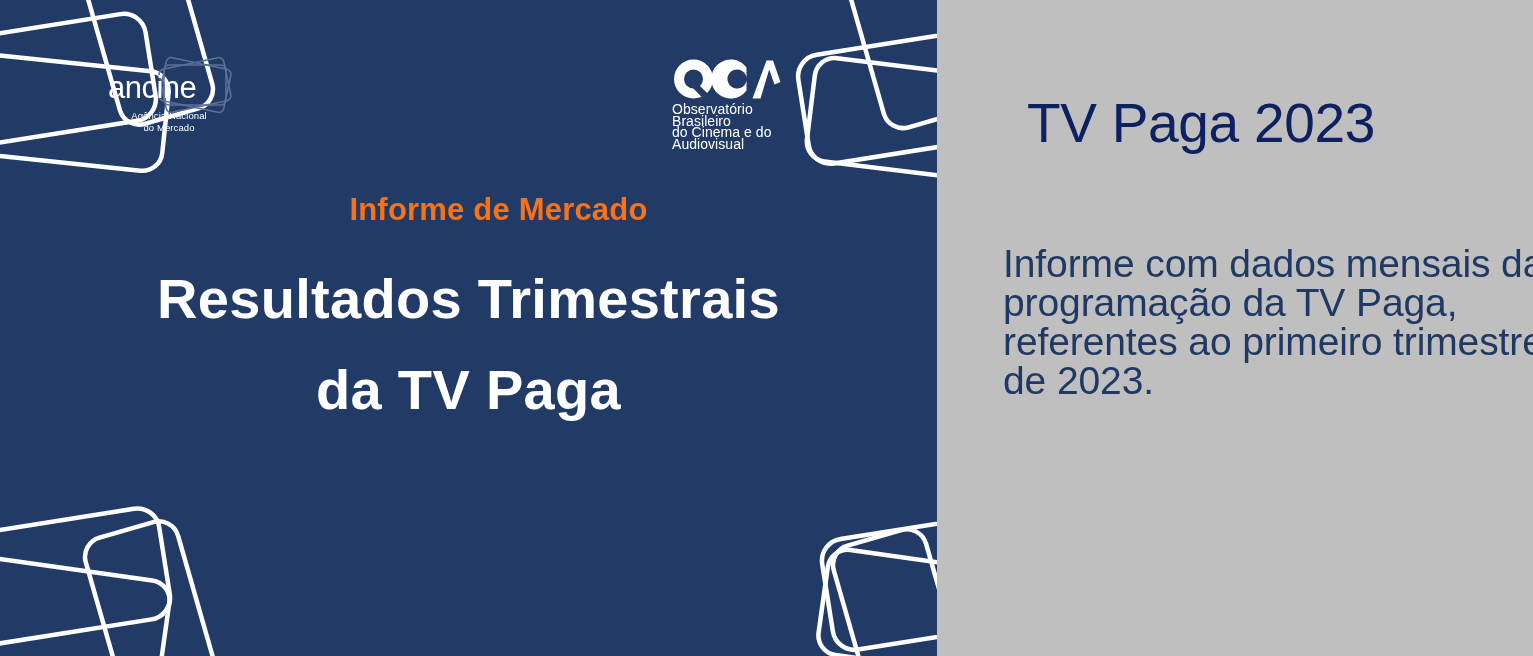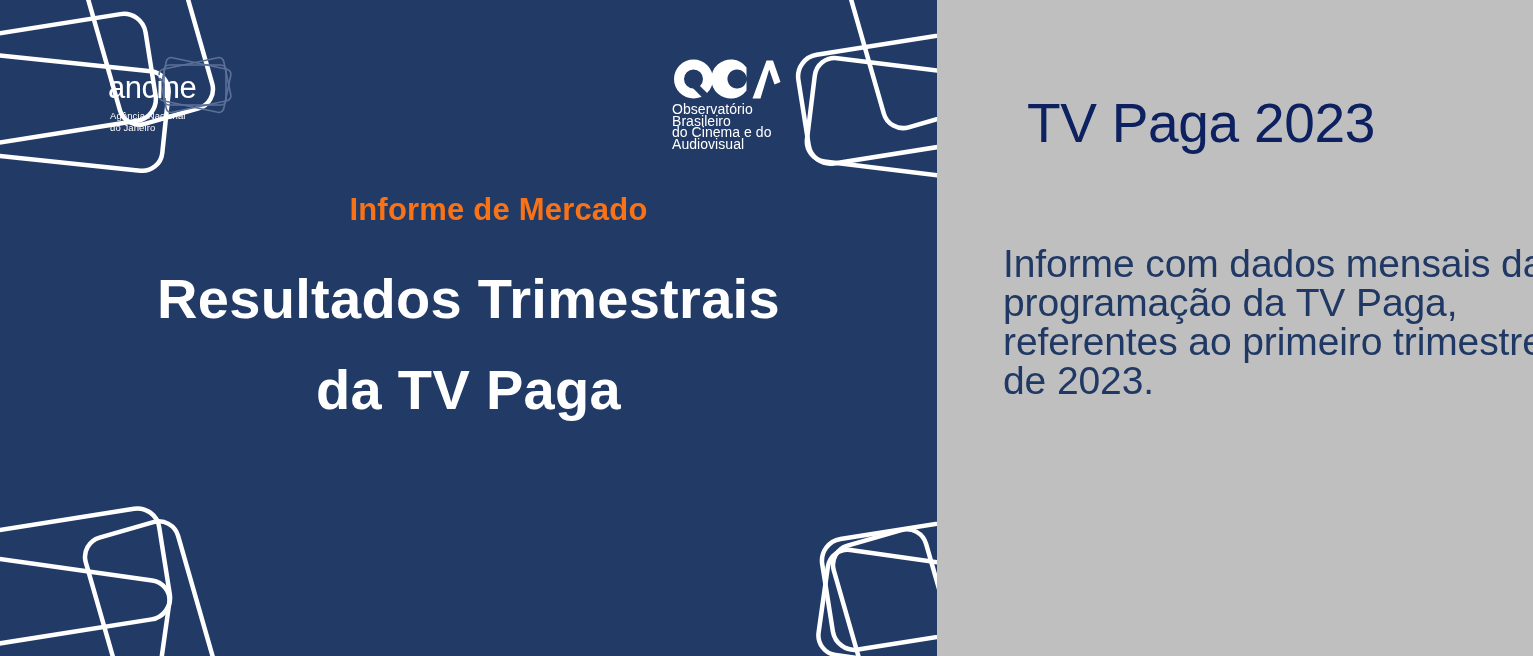--- a/index.html
+++ b/index.html
@@ -21,21 +21,21 @@
   
   .ancine-logo{position:absolute;left:108px;top:58px;width:120px;height:84px;}
   .ancine-marks{position:absolute;left:44px;top:-6px;width:86px;height:68px;}
   .ancine-word{
     position:absolute;left:0;top:14px;
     font-size:31px;font-weight:400;color:#ffffff;
     letter-spacing:-0.5px;line-height:1;
   }
   .ancine-tag{
     position:absolute;right:0;top:52px;width:118px;
-    text-align:left;color:#ffffff;
+    text-align:center;color:#ffffff;
     font-size:9.5px;line-height:11.5px;letter-spacing:0.1px;
   }
 
   
   .oca-logo{position:absolute;left:672px;top:58px;width:116px;height:80px;}
   .oca-mark{position:absolute;left:0;top:0;}
   .oca-tag{
     position:absolute;left:0;top:46px;width:116px;
     color:#ffffff;font-size:14px;line-height:11.5px;letter-spacing:0.05px;
   }
@@ -126,21 +126,21 @@
           <g stroke="#5b7099" stroke-width="1.6" fill="none">
             <rect x="10" y="11" width="66" height="44" rx="5" transform="rotate(12 43 33)"></rect>
             <rect x="10" y="11" width="66" height="44" rx="5" transform="rotate(-12 43 33)"></rect>
             <rect x="12" y="13" width="62" height="40" rx="5" transform="rotate(0 43 33)"></rect>
           </g>
         </svg>
       </div>
       <div class="ancine-word">ancine</div>
       <div class="ancine-tag">
         <div>Agência Nacional</div>
-        <div>do Janeiro</div>
+        <div>do Mercado</div>
       </div>
     </div>
 
     <div class="oca-logo">
       <div class="oca-mark">
         <svg width="110" height="42" viewBox="0 0 110 42" fill="none">
 
           <path d="M21.5 1.5 A19.5 19.5 0 1 1 21.5 40.5 A19.5 19.5 0 1 1 21.5 1.5 Z
                    M21.5 11.5 A9.5 9.5 0 1 0 21.5 30.5 A9.5 9.5 0 1 0 21.5 11.5 Z" fill="#ffffff" fill-rule="evenodd"></path>
           <rect x="21" y="21" width="22" height="6.5" fill="#223b66" transform="rotate(45 21 21)"></rect>

